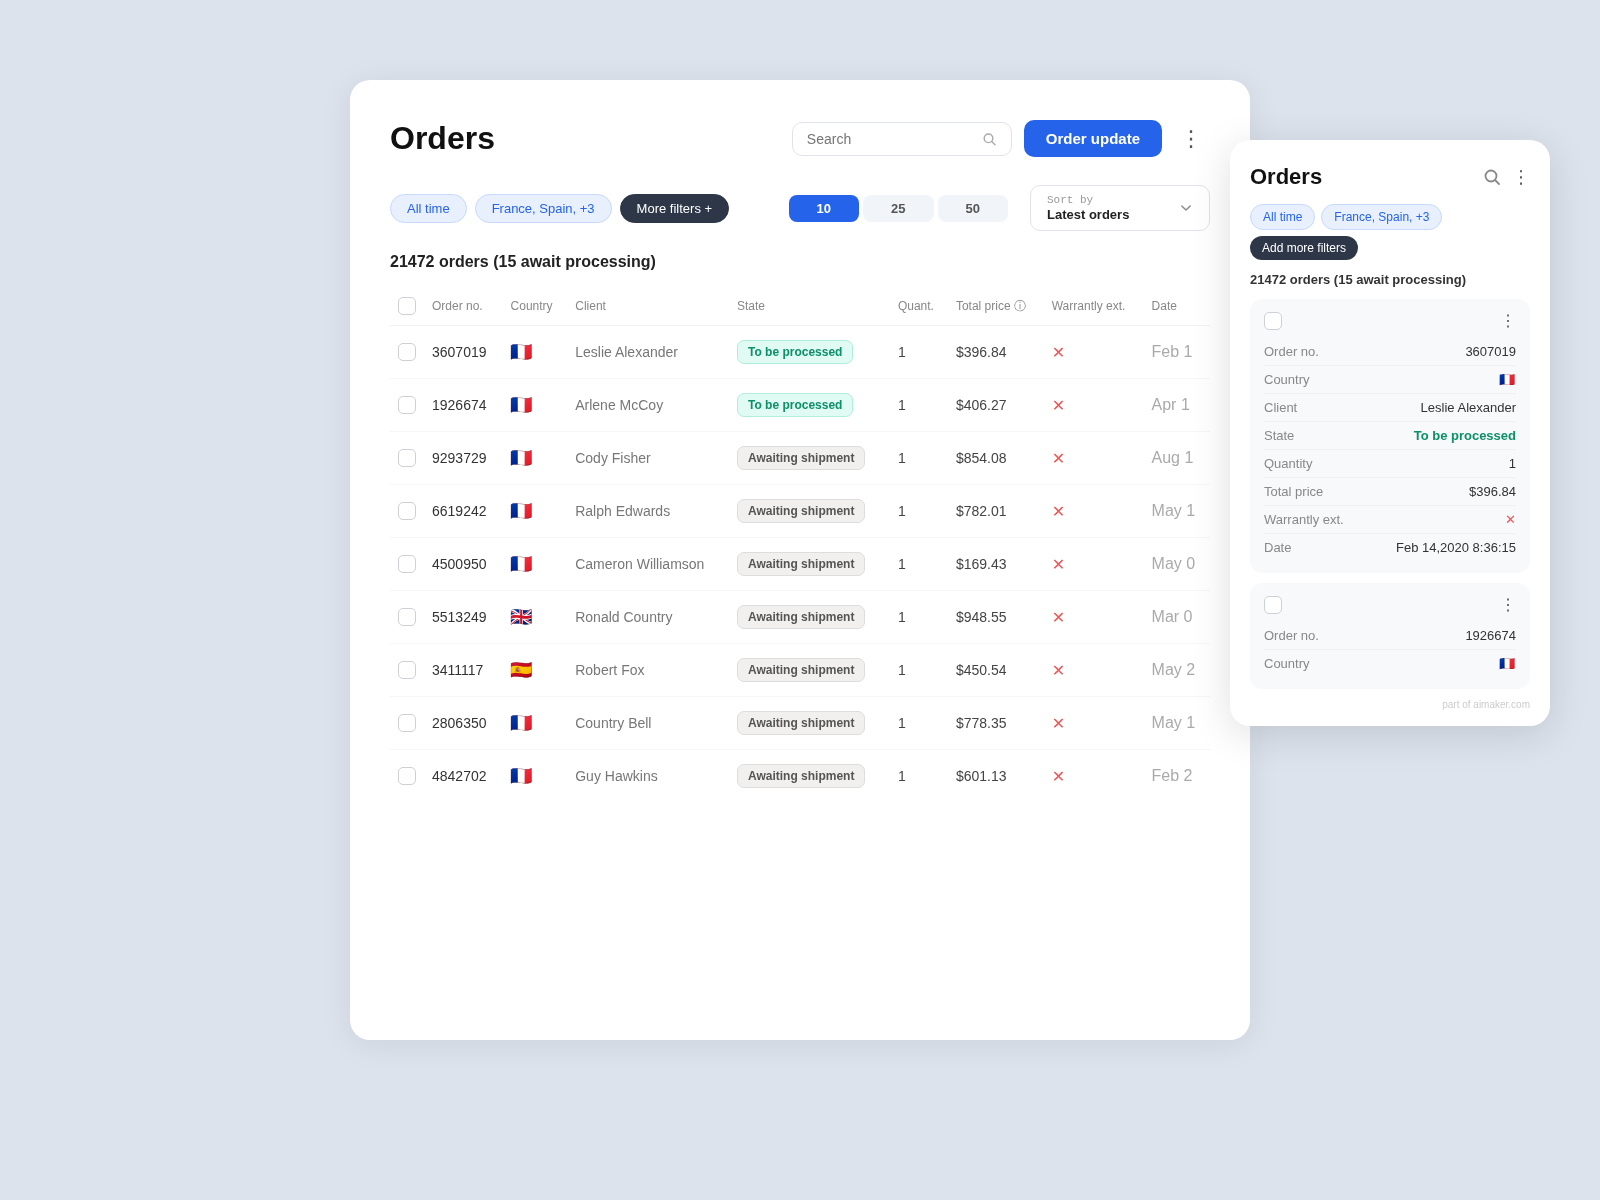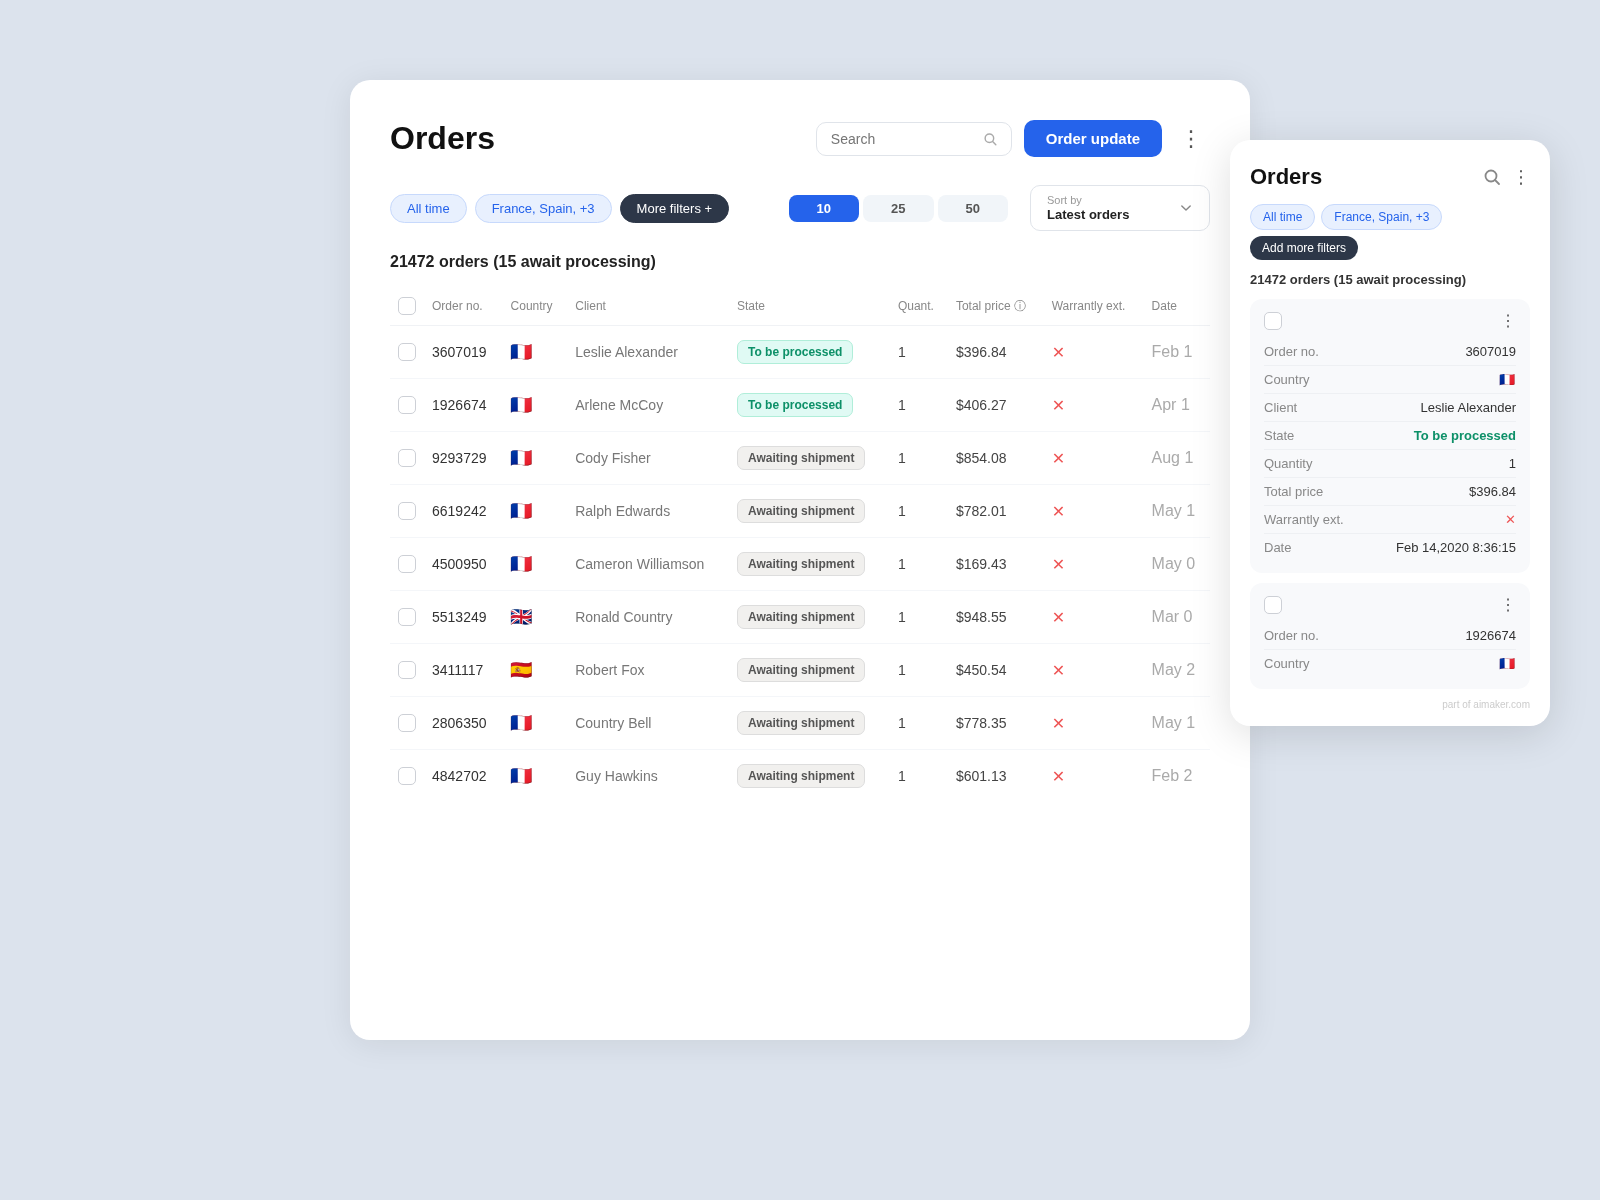--- a/index.html
+++ b/index.html
@@ -31,21 +31,21 @@
       font-weight: 800;
       color: #111;
       flex: 1;
     }
     .search-box {
       display: flex;
       align-items: center;
       border: 1.5px solid #e0e4ea;
       border-radius: 10px;
       padding: 8px 14px;
-      width: 196px;
+      width: 220px;
       margin-right: 12px;
       background: #fff;
     }
     .search-box input {
       border: none;
       outline: none;
       font-size: 14px;
       color: #888;
       width: 100%;
       background: transparent;
@@ -111,21 +111,21 @@
       font-size: 13px;
       color: #444;
       background: #fff;
       cursor: pointer;
       display: flex;
       align-items: center;
       gap: 8px;
       min-width: 180px;
     }
     .sort-inner { flex: 1; }
-    .sort-label { font-size: 11px; color: #999; margin-bottom: 1px; }
+    .sort-label { font-size: 11px; color: #999; margin-bottom: 1px; font-family: Liberation Mono, monospace; }
     .sort-value { font-size: 13px; font-weight: 600; color: #222; }
     .orders-summary {
       font-size: 16px;
       font-weight: 600;
       color: #222;
       margin-bottom: 16px;
     }
     table {
       width: 100%;
       border-collapse: collapse;

